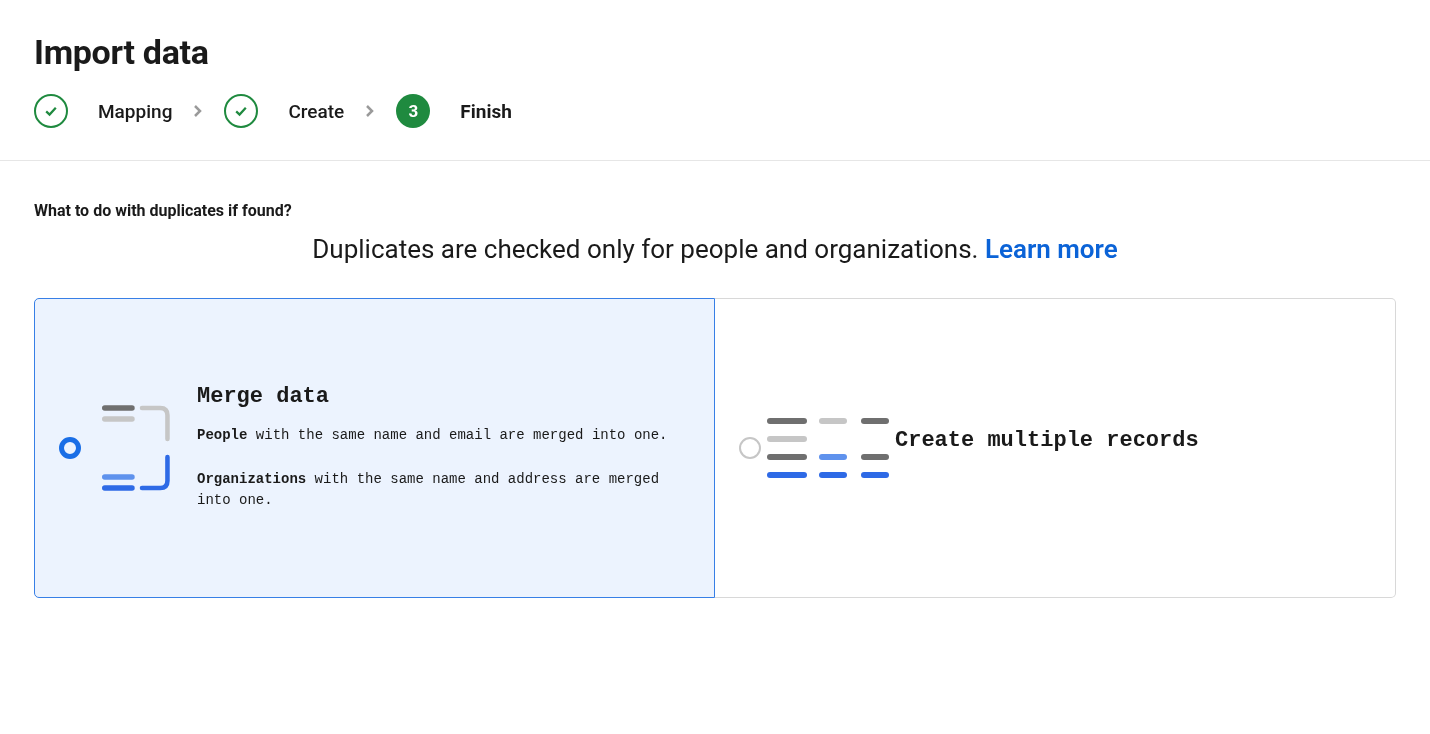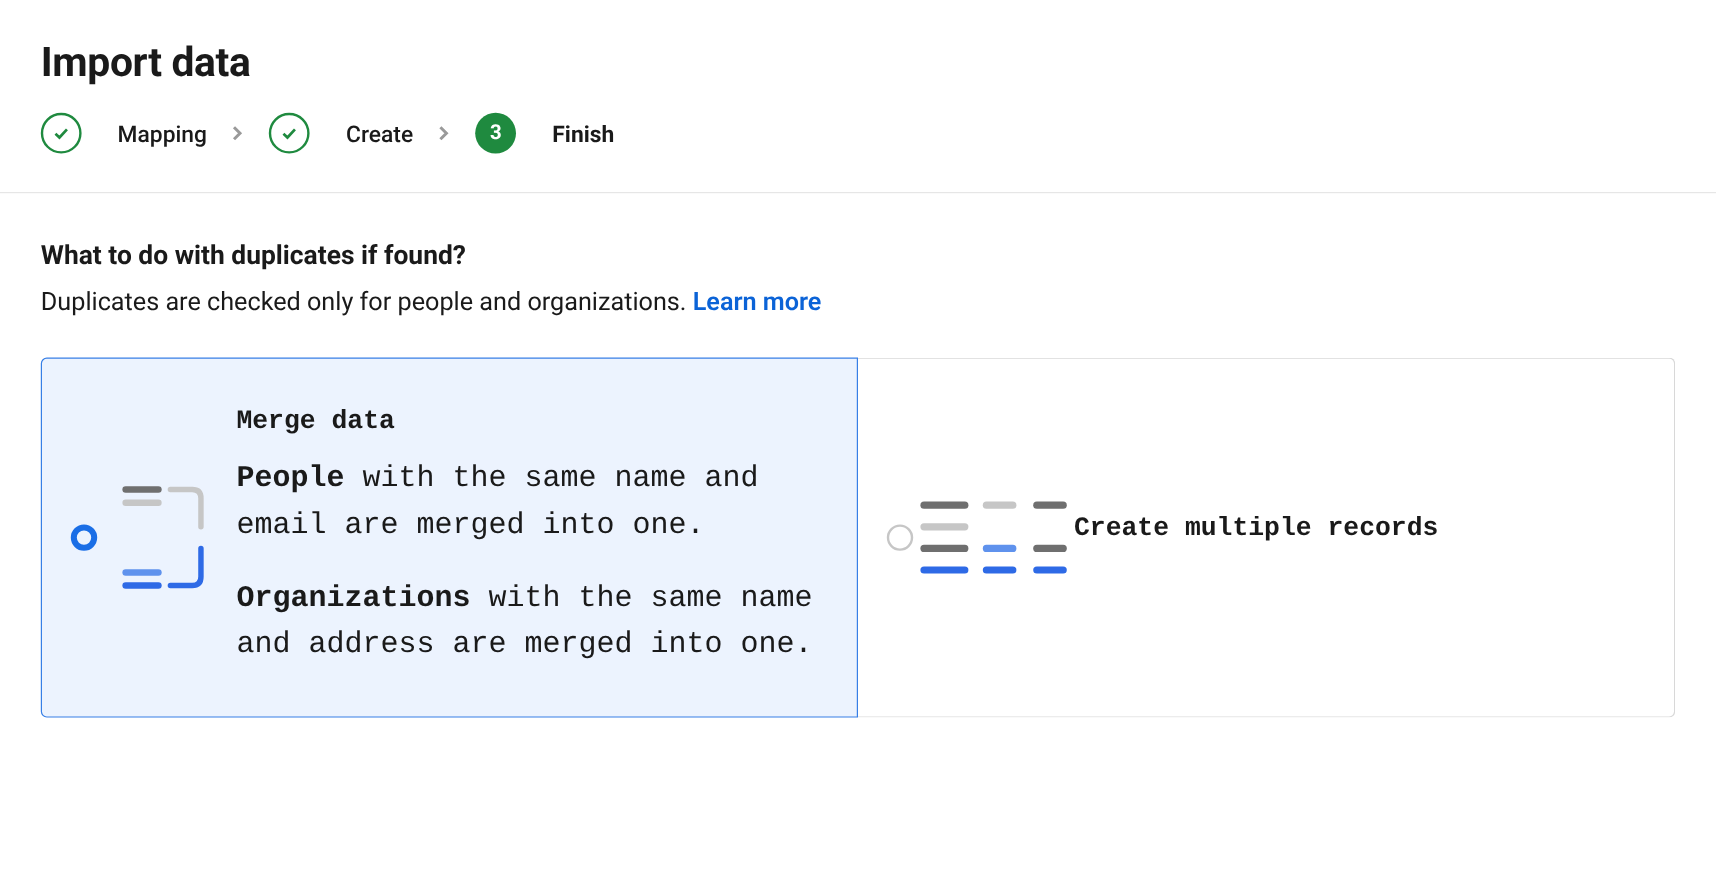--- a/index.html
+++ b/index.html
@@ -63,27 +63,28 @@
     background:var(--green-fill);
     color:#fff;font-weight:700;font-size:17px;
   }
   .step.current .label{font-weight:700}
   .chev{color:#9a9a9a}
   .chev svg{width:12px;height:12px;stroke:#9a9a9a;stroke-width:2.5;fill:none}
 
   hr.sep{border:none;border-top:1px solid var(--line);margin:0 -34px 40px}
 
   .section-heading{
-    font-size:22px;
+    font-size:16px;
     font-weight:700;
     margin:4px 0 14px;
   }
   .section-sub{
-    font-size:21px;
+    font-size:26px;
     margin:0 0 34px;
+    text-align:center;
   }
   .section-sub a{color:var(--blue-bright);text-decoration:none;font-weight:600}
 
   .options{
     display:flex;
     gap:0;
     border-radius:6px;
   }
   .card{
     flex:1 1 50%;
@@ -106,21 +107,21 @@
     width:22px;height:22px;border-radius:50%;
     border:2px solid var(--radio);
     flex:0 0 22px;
     display:flex;align-items:center;justify-content:center;
     margin-right:6px;
   }
   .card.selected .radio{border:5px solid var(--blue);}
   .illus{flex:0 0 110px;display:flex;align-items:center;justify-content:center}
   .copy{flex:1 1 auto;}
   .copy .title{font-size:22px;font-weight:700;margin:0 0 16px}
-  .copy p{font-size:25px;line-height:1.55;margin:0 0 22px}
+  .copy p{font-size:14px;line-height:1.55;margin:0 0 22px}
   .copy p:last-child{margin-bottom:0}
   .copy p b{font-weight:700}
 
   
   .merge-illus{width:100px}
   .bar{height:6px;border-radius:3px;display:inline-block;}
   .bar.d{background:var(--gray-dark)}
   .bar.l{background:var(--gray-light)}
   .bar.b{background:var(--blue-bar)}
   .bar.bl{background:var(--blue-bar-l)}

